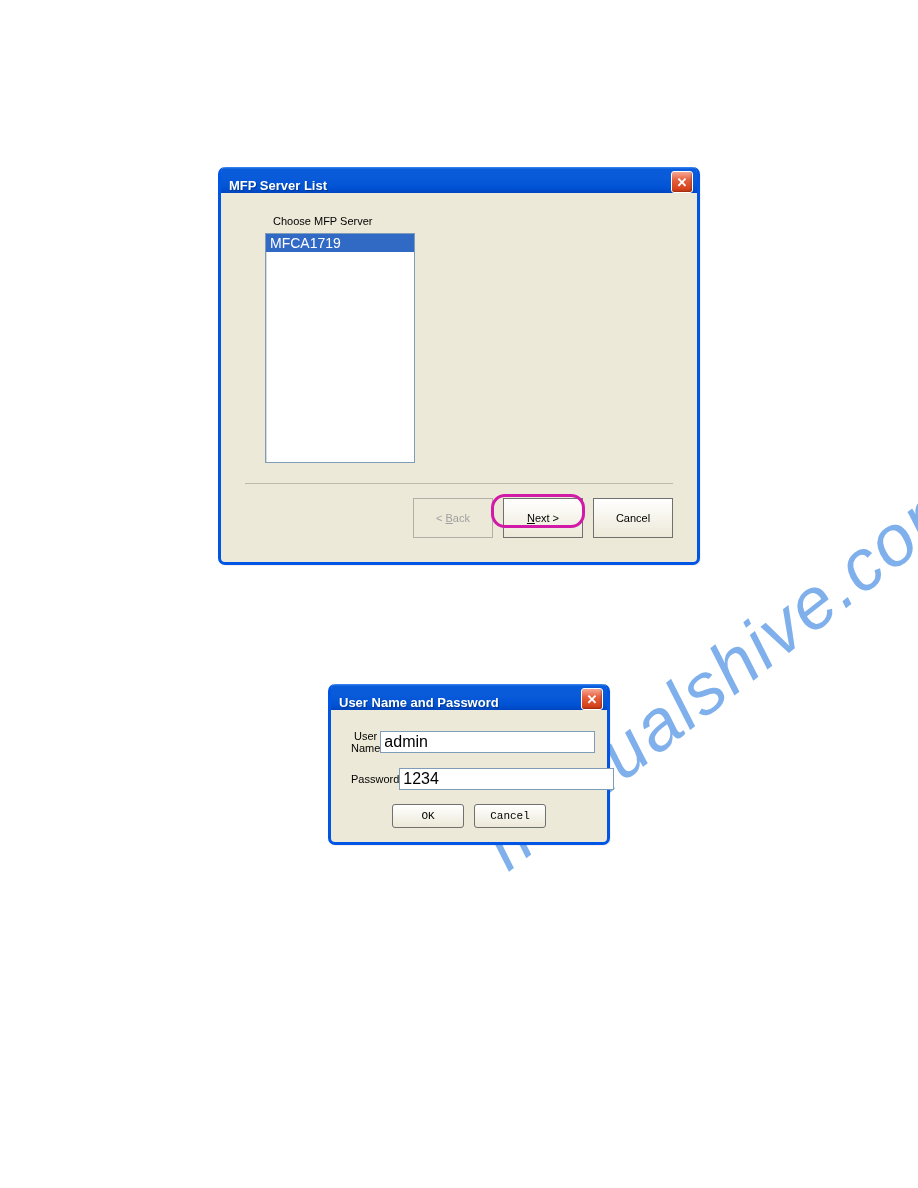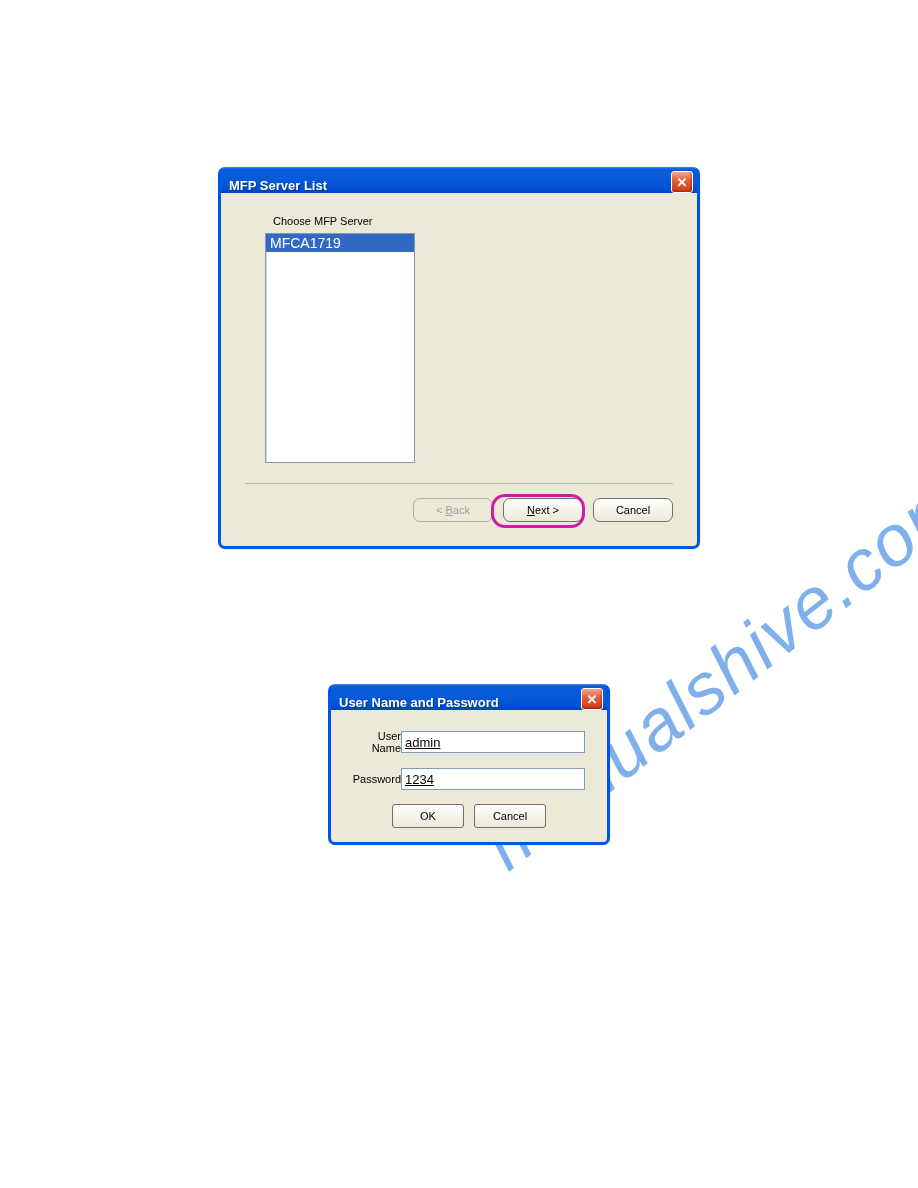--- a/index.html
+++ b/index.html
@@ -113,24 +113,24 @@
     .d1-sep {
       border: none; border-top: 1px solid #bdbaa8;
       margin: 20px 8px 14px 8px;
     }
     .d1-footer {
       display: flex; justify-content: flex-end; gap: 10px;
       padding: 0 8px 8px 0;
       position: relative;
     }
     .d1-btn {
-      width: 80px; height: 24px;
+      width: 80px; height: 40px;
       background: linear-gradient(to bottom, #ffffff, #ece9d8);
       border: 1px solid #707070;
-      border-radius: 7px;
+      border-radius: 0;
       font-family: inherit; font-size: 11px;
       cursor: pointer;
     }
     .d1-btn.disabled {
       color: #a0a0a0;
       border-color: #b0b0a8;
       background: #ece9d8;
       cursor: default;
     }
     .d1-btn .u { text-decoration: underline; }
@@ -143,39 +143,38 @@
       pointer-events: none;
     }
 
     
     #dialog-auth { left: 328px; top: 684px; width: 276px; }
     .d2-body { padding: 20px 14px 14px 14px; }
     .d2-row {
       display: flex; align-items: center;
       margin-bottom: 14px;
     }
-    .d2-row label { width: 78px; text-align: right; padding-left: 6px; }
+    .d2-row label { width: 78px; text-align: center; padding-left: 6px; }
     .d2-row input {
       flex: 1; height: 18px;
       border: 1px solid #7f9db9;
-      font-family: inherit; font-size: 13px;
+      font-family: inherit; font-size: 16px;
       padding: 1px 3px;
       margin-right: 8px;
-      text-decoration: underline;
     }
     .d2-footer {
       display: flex; justify-content: center; gap: 10px;
       margin-top: 6px;
     }
     .d2-btn {
       width: 72px; height: 24px;
       background: linear-gradient(to bottom, #ffffff, #ece9d8);
       border: 1px solid #707070;
       border-radius: 3px;
-      font-family: Liberation Sans, sans-serif; font-size: 11px;
+      font-family: Liberation Mono, monospace; font-size: 11px;
       cursor: pointer;
     }
   </style>
 </head>
 <body>
 
 <div class="watermark">manualshive.com</div>
 
 <div id="dialog-server-list" class="xp-dialog">
   <div class="xp-titlebar">

